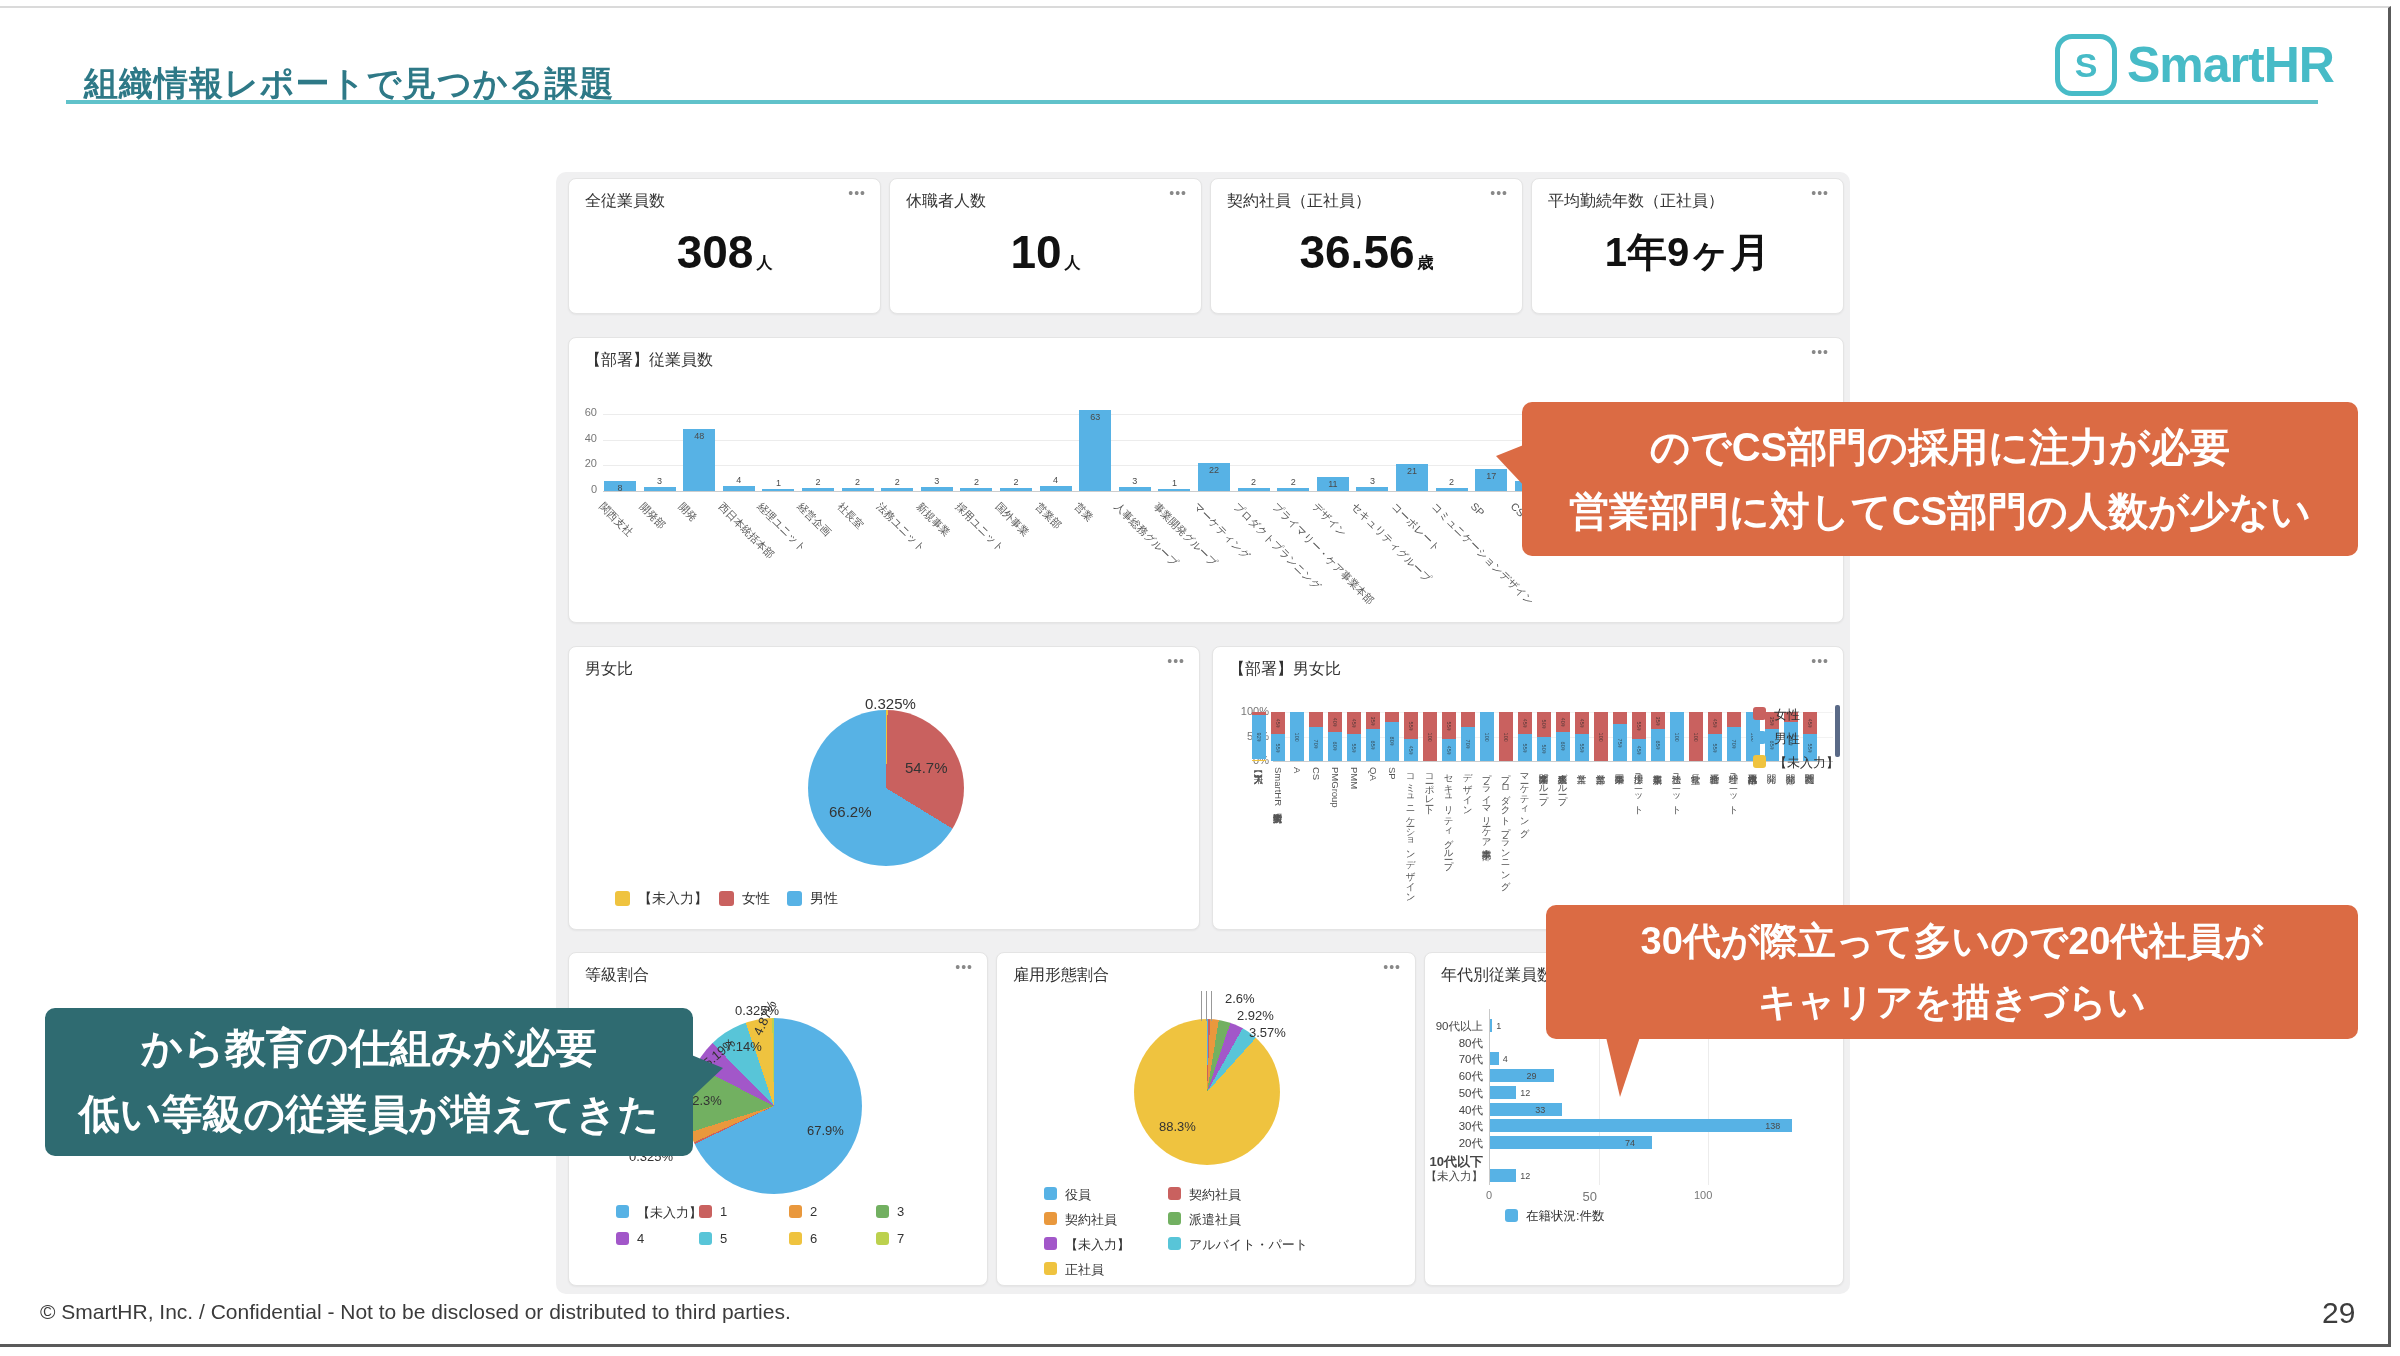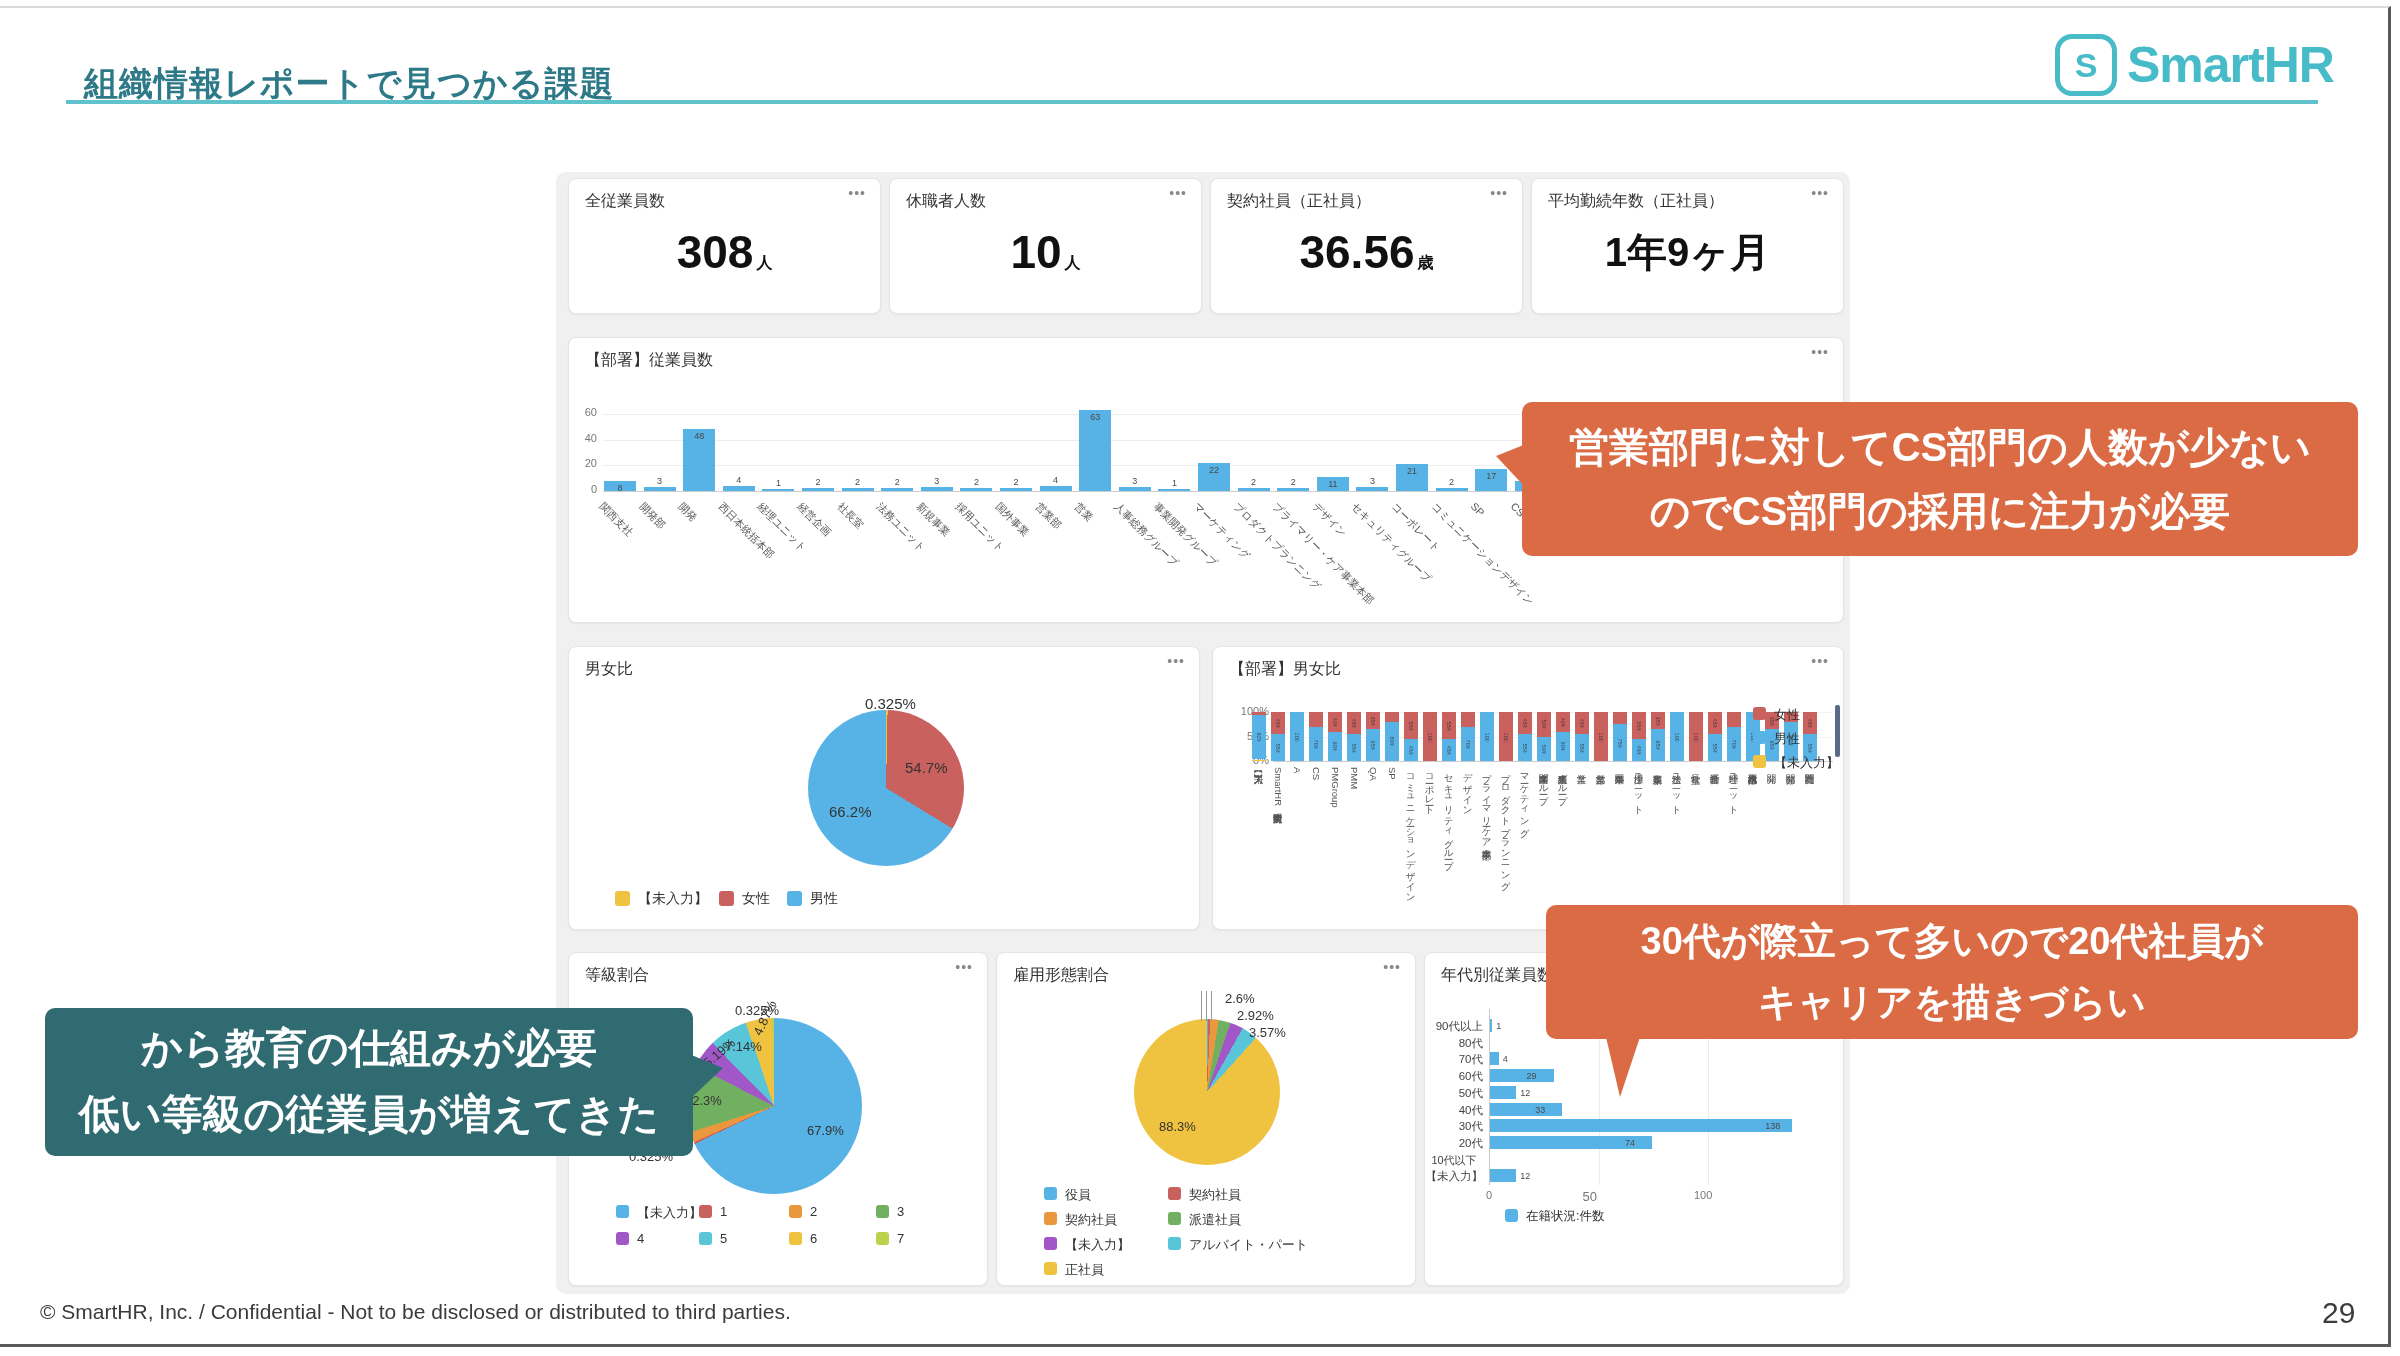--- a/index.html
+++ b/index.html
@@ -440,33 +440,33 @@
         <div class="abs" style="left: 95.3px; top: 134.8px; font-size: 9px; color: rgb(74, 74, 74);">12</div>
         <div class="abs" style="left: 0px; top: 149.5px; width: 58px; text-align: right; font-size: 11.5px; color: rgb(68, 68, 68); white-space: nowrap;">40代</div>
         <div class="abs" style="left: 65px; top: 149.5px; width: 72.3px; height: 13px; background: rgb(87, 178, 229);"></div>
         <div class="abs" style="left: 110.3px; top: 151.5px; font-size: 9px; color: rgb(74, 74, 74);">33</div>
         <div class="abs" style="left: 0px; top: 166.2px; width: 58px; text-align: right; font-size: 11.5px; color: rgb(68, 68, 68); white-space: nowrap;">30代</div>
         <div class="abs" style="left: 65px; top: 166.2px; width: 302.2px; height: 13px; background: rgb(87, 178, 229);"></div>
         <div class="abs" style="left: 340.2px; top: 168.2px; font-size: 9px; color: rgb(74, 74, 74);">138</div>
         <div class="abs" style="left: 0px; top: 182.9px; width: 58px; text-align: right; font-size: 11.5px; color: rgb(68, 68, 68); white-space: nowrap;">20代</div>
         <div class="abs" style="left: 65px; top: 182.9px; width: 162.1px; height: 13px; background: rgb(87, 178, 229);"></div>
         <div class="abs" style="left: 200.1px; top: 184.9px; font-size: 9px; color: rgb(74, 74, 74);">74</div>
-        <div class="abs" style="left: 0px; top: 199.6px; width: 58px; text-align: center; font-size: 11px; color: rgb(68, 68, 68); white-space: nowrap;">10代以下</div>
+        <div class="abs" style="left: 0px; top: 199.6px; width: 58px; text-align: right; font-size: 13px; color: rgb(68, 68, 68); white-space: nowrap; font-weight: bold;">10代以下</div>
         <div class="abs" style="left: 0px; top: 216.3px; width: 58px; text-align: right; font-size: 11.5px; color: rgb(68, 68, 68); white-space: nowrap;">【未入力】</div>
         <div class="abs" style="left: 65px; top: 216.3px; width: 26.3px; height: 13px; background: rgb(87, 178, 229);"></div>
         <div class="abs" style="left: 95.3px; top: 218.3px; font-size: 9px; color: rgb(74, 74, 74);">12</div>
         <div class="abs" style="left: 80px; top: 256px; width: 13px; height: 13px; border-radius: 3px; background: rgb(87, 178, 229);"></div>
         <div class="abs" style="left: 101px; top: 255px; font-size: 12.5px; color: rgb(51, 51, 51); white-space: nowrap;">在籍状況:件数</div>
       </div>
   </div>
 
   <div class="callout" id="callout-cs">
     <div class="tail"></div>
+    <div class="line">のでCS部門の採用に注力が必要</div>
     <div class="line">営業部門に対してCS部門の人数が少ない</div>
-    <div class="line">のでCS部門の採用に注力が必要</div>
   </div>
   <div class="callout" id="callout-age">
     <div class="tail"></div>
     <div class="line">30代が際立って多いので20代社員が</div>
     <div class="line">キャリアを描きづらい</div>
   </div>
   <div class="callout" id="callout-grade">
     <div class="tail"></div>
     <div class="line">から教育の仕組みが必要</div>
     <div class="line">低い等級の従業員が増えてきた</div>

